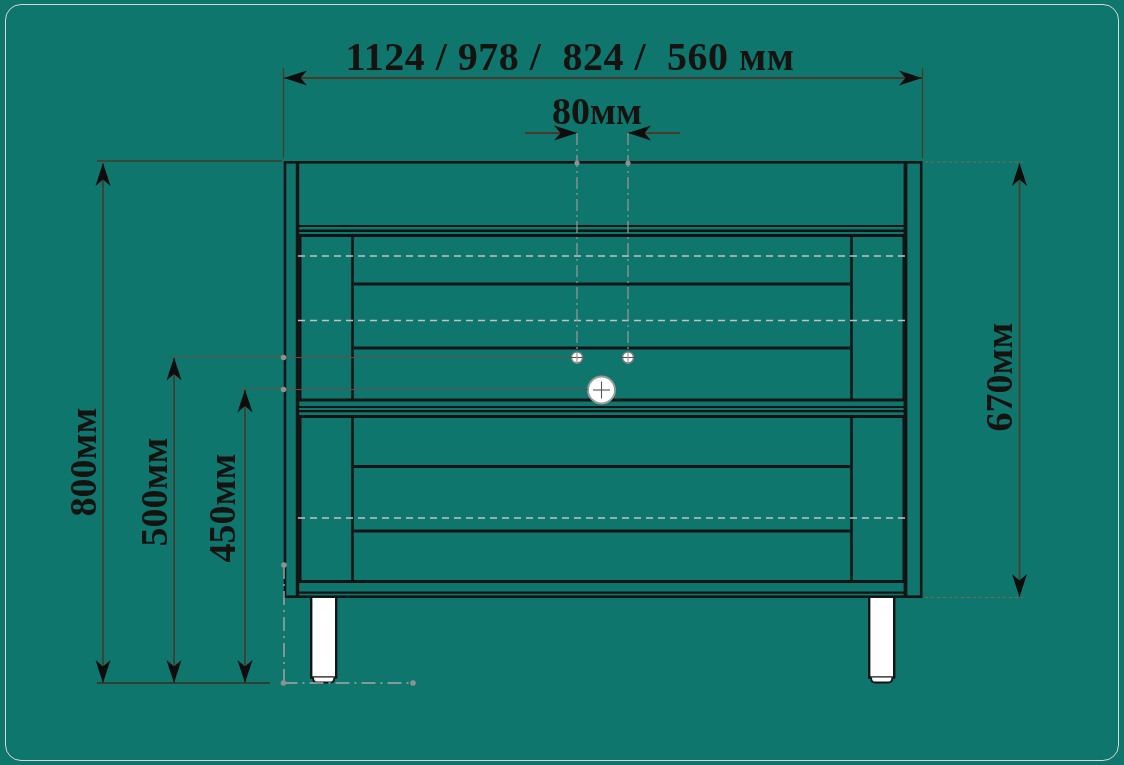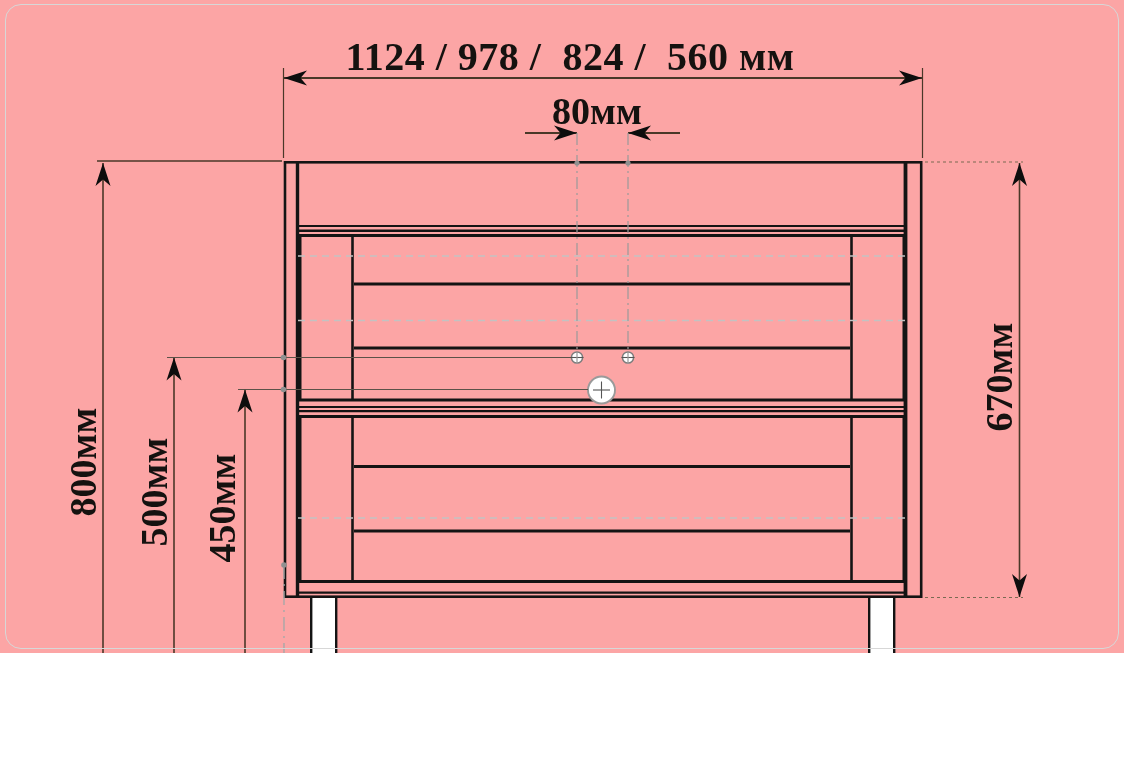--- a/index.html
+++ b/index.html
@@ -1,16 +1,16 @@
 <!DOCTYPE html>
 <html><head>
 <meta charset="utf-8">
 <style>
   html,body{margin:0;padding:0;background:#ffffff;}
-  .page{position:relative;width:1124px;height:653px;background:#fca5a5;overflow:hidden;
+  .page{position:relative;width:1124px;height:765px;background:#0f766e;overflow:hidden;
         font-family:"Liberation Serif","DejaVu Serif",serif;}
   .page-border{position:absolute;left:5px;top:4px;right:5px;bottom:4px;
                border:1px solid #d7d7d7;border-radius:16px;pointer-events:none;}
   svg text{font-family:"Liberation Serif","DejaVu Serif",serif;font-weight:700;fill:#151210;}
   .dim-txt{font-size:40px;letter-spacing:0.5px;}
   .dim-txt-sm{font-size:38px;}
 </style>
 </head>
 <body>
 

